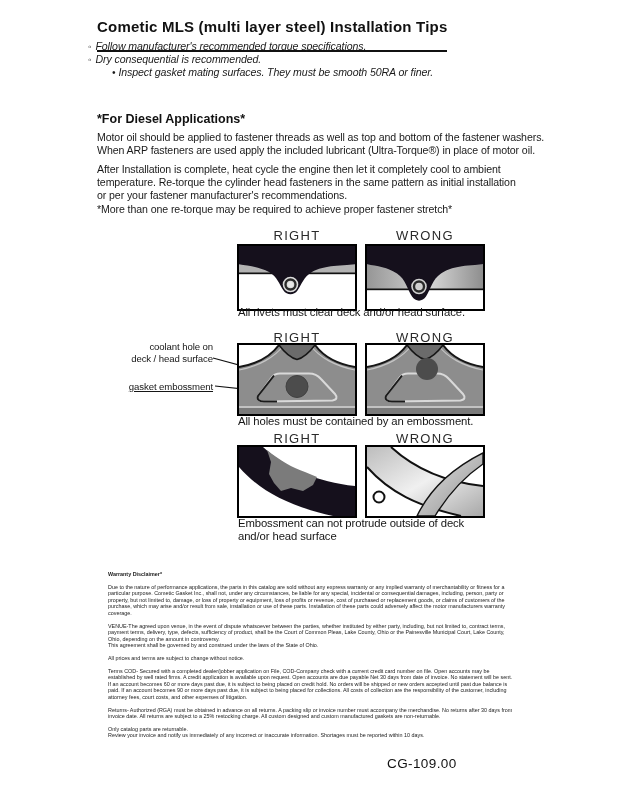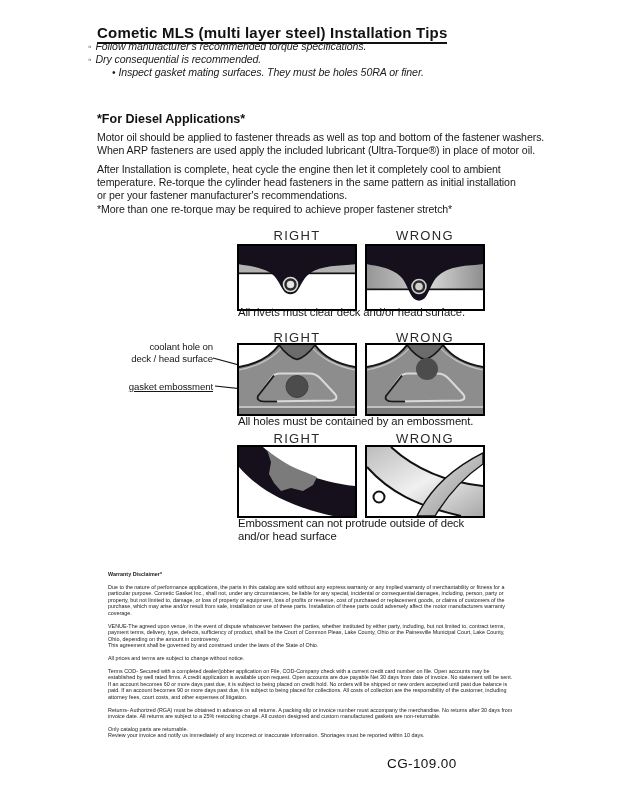--- a/index.html
+++ b/index.html
@@ -1,23 +1,23 @@
 <!DOCTYPE html>
 <html><head>
 <meta charset="utf-8">
 <style>
   * { margin:0; padding:0; box-sizing:border-box; }
   html,body { width:618px; height:800px; background:#fff; }
   body { font-family:"Liberation Sans", sans-serif; color:#1a1a1a; position:relative; overflow:hidden; }
   .abs { position:absolute; }
 
   .page-title {
-    left:97px; top:24px;
+    left:97px; top:18px;
     font-size:15px; font-weight:bold; color:#111;
-    border-bottom:2px solid #111; padding-bottom:1px; display:inline-block;
+    border-bottom:2px solid #111; padding-bottom:15px; display:inline-block;
     letter-spacing:0.2px;
   }
 
   .intro { left:88px; top:40px; font-size:10.6px; line-height:13px; letter-spacing:-0.1px;font-style:italic; }
   .brow { display:flex; gap:4px; }
   .brow::before { content:"\25E6"; font-size:10px; line-height:13px; }
   .srow { display:flex; gap:3px; margin-left:24px; }
   .srow::before { content:"\2022"; font-size:10px; line-height:13px; }
 
   .diesel-heading { left:97px; top:112px; font-size:12.5px; font-weight:bold; color:#111; }
@@ -51,21 +51,21 @@
 <div class="abs page-title">Cometic MLS (multi layer steel) Installation Tips</div>
 
 <div class="abs intro">
   <div class="brow">
       <span>Follow manufacturer's recommended torque specifications.</span>
     </div>
   <div class="brow">
       <span>Dry consequential is recommended.</span>
     </div>
   <div class="srow">
-      <span>Inspect gasket mating surfaces.  They must be holes 50RA or finer.</span>
+      <span>Inspect gasket mating surfaces.  They must be smooth 50RA or finer.</span>
     </div>
 </div>
 
 <div class="abs diesel-heading">*For Diesel Applications*</div>
 <div class="abs bodypara p1">Motor oil should be applied to fastener threads as well as top and bottom of the fastener washers.
 When ARP fasteners are used apply the included lubricant (Ultra-Torque®) in place of motor oil.</div>
 <div class="abs bodypara p2">After Installation is complete, heat cycle the engine then let it completely cool to ambient
 temperature. Re-torque the cylinder head fasteners in the same pattern as initial installation
 or per your fastener manufacturer's recommendations.</div>
 <div class="abs bodypara pnote">*More than one re-torque may be required to achieve proper fastener stretch*</div>

